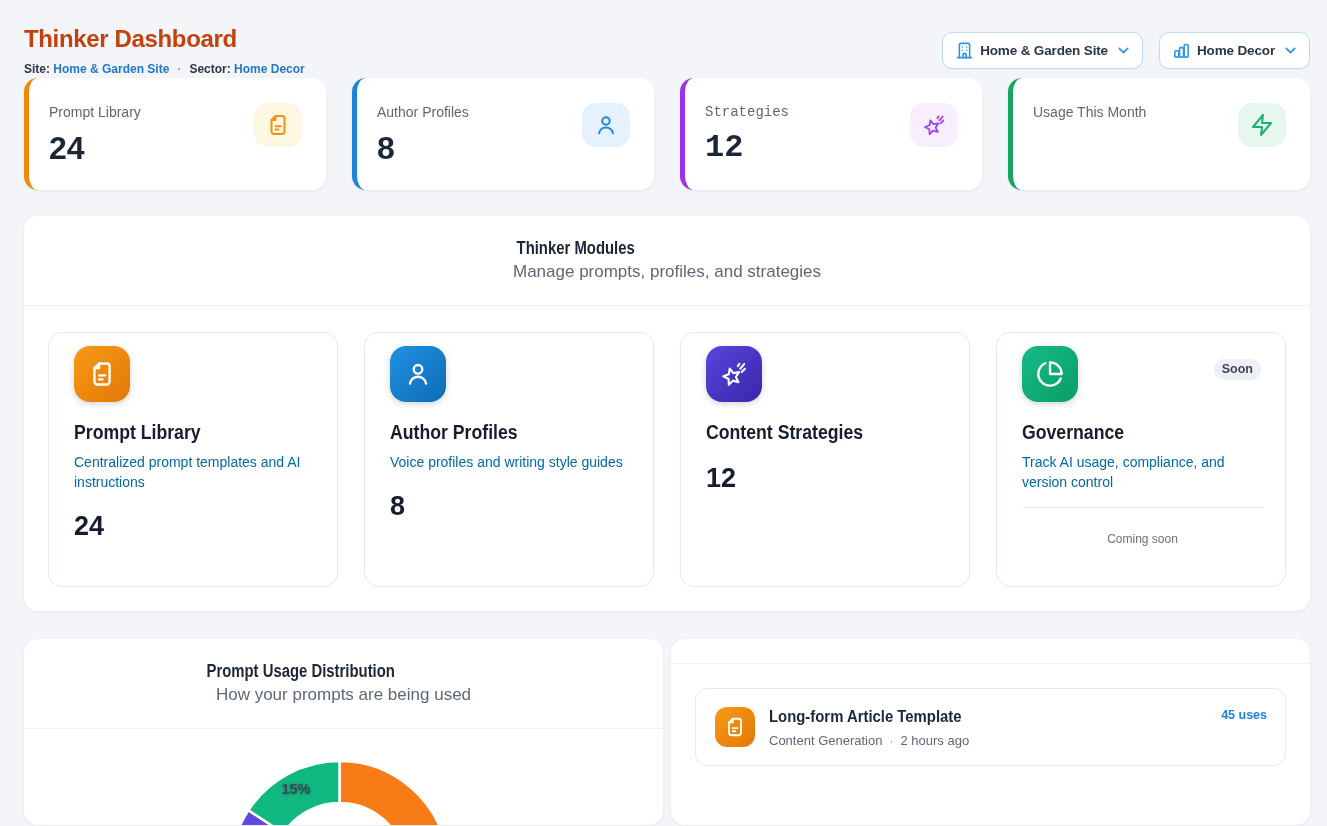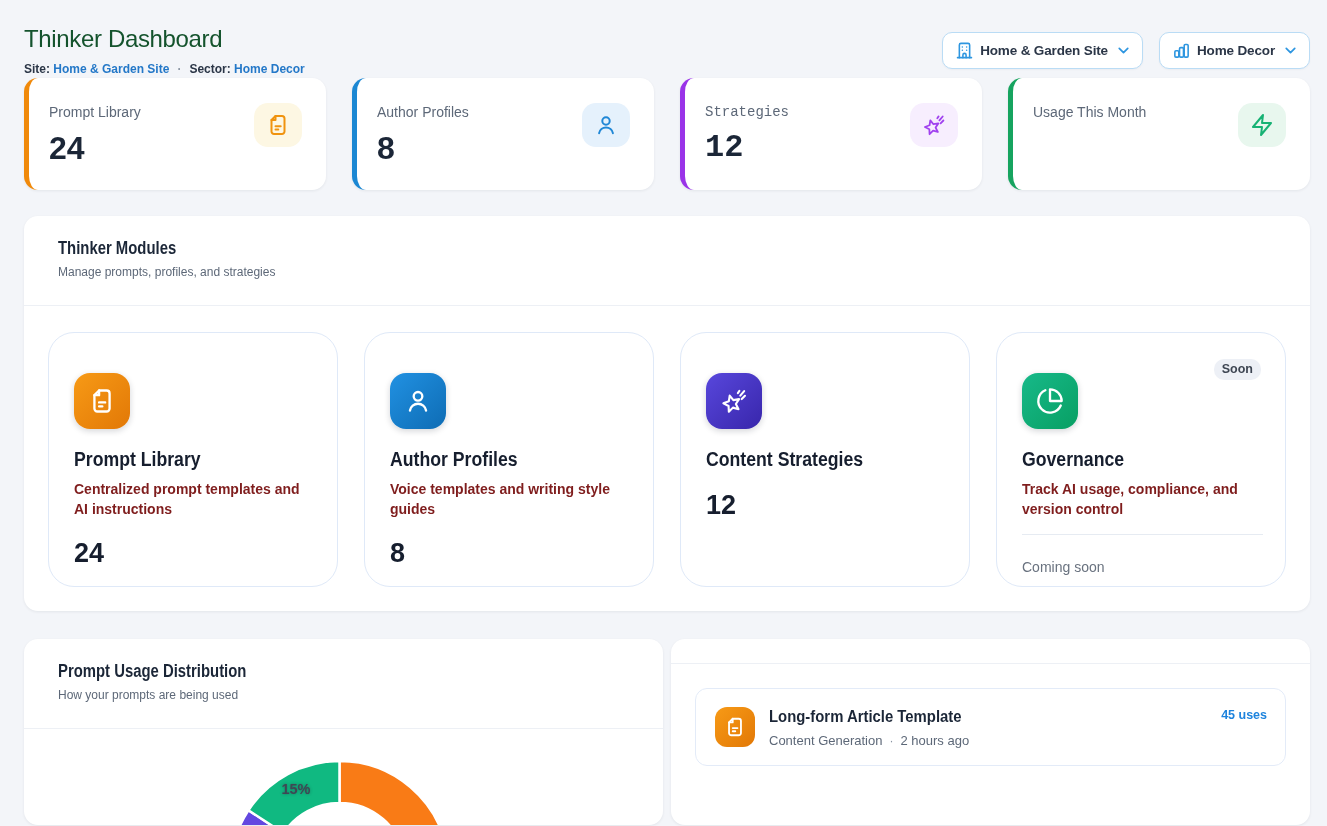--- a/index.html
+++ b/index.html
@@ -1,58 +1,58 @@
 <!DOCTYPE html>
 <html><head>
 <meta charset="utf-8">
 <style>
   * { margin:0; padding:0; box-sizing:border-box; }
   html,body { width:1327px; height:826px; overflow:hidden; }
   body { background:#f3f5f9; font-family:"Liberation Sans", sans-serif; color:#1d2737; }
   .page { width:1327px; height:826px; overflow:hidden; position:relative; padding:0 17px 0 24px; }
-  h1 { padding-top:25px; font-size:24px; font-weight:normal; color:#14532d; letter-spacing:-.35px; line-height:28px; }
+  h1 { padding-top:25px; font-size:24px; font-weight:bold; color:#c2410c; letter-spacing:-.35px; line-height:28px; }
   .crumb { margin-top:9px; font-size:12px; font-weight:bold; color:#2b3647; }
   .crumb a { color:#2478c8; text-decoration:none; }
   .crumb .dot { color:#8b95a3; margin:0 8px; font-weight:bold; }
   .selects { position:absolute; top:32px; right:17px; display:flex; gap:16px; }
   .sel { display:flex; align-items:center; gap:6px; height:37px; padding:0 10px 0 12px; background:#fff; border:1px solid #badcf5; border-radius:10px; font-size:13.5px; font-weight:bold; color:#2b3647; letter-spacing:-.15px; box-shadow:0 1px 2px rgba(16,24,40,.04); }
   .sel svg { flex:0 0 auto; }
 
   
   .stats { margin-top:2px; display:grid; grid-template-columns:repeat(4,1fr); gap:26px; }
   .stat { position:relative; background:#fff; height:112px; border-radius:14px; border-left:5px solid #000; box-shadow:0 1px 3px rgba(16,24,40,.07); padding:25px 0 0 20px; }
   .stat .lbl { font-size:14px; color:#5d6878; line-height:18px; }
   .stat .num { margin-top:9px; font-size:32px; font-weight:bold; line-height:36px; color:#1b2637; }
   .stat .ibox { position:absolute; top:25px; right:24px; width:48px; height:44px; border-radius:14px; display:flex; align-items:center; justify-content:center; }
   .s-orange { border-left-color:#f0890a; } .s-orange .ibox { background:#fdf7e3; }
   .s-blue   { border-left-color:#1b87d3; } .s-blue .ibox   { background:#e5f1fc; }
   .s-purple { border-left-color:#9a33e8;font-family:Liberation Mono, monospace; } .s-purple .ibox { background:#f7eefe; }
   .s-green  { border-left-color:#16a45f; } .s-green .ibox  { background:#e8f7ee; }
 
   
   .panel { background:#fff; border-radius:14px; box-shadow:0 1px 3px rgba(16,24,40,.07); }
-  .phead { padding:22px 34px 0; }
+  .phead { padding:22px 34px 0;text-align:center; }
   .phead .t { font-size:17.5px; font-weight:bold; color:#1b2637; line-height:21px; transform:scaleX(.85); transform-origin:left; }
-  .phead .s { margin-top:4px; font-size:12px; color:#5d6878; line-height:18px; }
+  .phead .s { margin-top:4px; font-size:17px; color:#5d6878; line-height:18px; }
   .pdiv { margin-top:24px; border-top:1px solid #edf0f5; }
 
   .modules { margin-top:26px; }
   .mgrid { padding:26px 24px 24px; display:grid; grid-template-columns:repeat(4,1fr); gap:26px; }
-  .mod { position:relative; border:1px solid #dfe9f8; border-radius:26px; height:255px; padding:40px 22px 0 25px; }
+  .mod { position:relative; border:1px solid #dfe9f8; border-radius:14px; height:255px; padding:13px 22px 0 25px; }
   .mod .mic { width:56px; height:56px; border-radius:16px; display:flex; align-items:center; justify-content:center; box-shadow:0 2px 6px rgba(16,24,40,.18); }
   .mod h3 { margin-top:18px; font-size:19.5px; font-weight:bold; color:#161e2e; line-height:24px; transform:scaleX(.906); transform-origin:left; }
-  .mod p { margin-top:8px; font-size:14px; color:#7f1d1d; line-height:20px;font-weight:bold; }
+  .mod p { margin-top:8px; font-size:14px; color:#0369a1; line-height:20px; }
   .mod .cnt { margin-top:19px; font-size:27px; font-weight:bold; color:#161e2e; line-height:30px; }
   .g-orange { background:linear-gradient(135deg,#f79a16,#e27806); }
   .g-blue   { background:linear-gradient(135deg,#2191e2,#0e6cb4); }
   .g-indigo { background:linear-gradient(135deg,#5847dc,#3826ab); }
   .g-green  { background:linear-gradient(135deg,#17b989,#089f63); }
   .soon { position:absolute; top:26px; right:24px; background:#edf0f6; color:#3e4653; font-size:12.5px; font-weight:bold; padding:3px 8px 4px; border-radius:10px; }
   .mod .mdiv { margin-top:15px; border-top:1px solid #e6ebf2; }
-  .mod .csoon { margin-top:24px; font-size:14px; color:#69727f; }
+  .mod .csoon { margin-top:24px; font-size:12px; color:#69727f;text-align:center; }
 
   
   .bottom { margin-top:28px; display:grid; grid-template-columns:1fr 1fr; gap:8px; }
   .bcard { height:186px; position:relative; overflow:hidden; }
   .chartwrap { position:absolute; left:0; top:0; width:630px; height:186px; }
   .item { margin:24px 24px 0; border:1px solid #e3ebf8; border-radius:12px; height:78px; padding:17px 18px 0 19px; display:flex; }
   .item .iic { width:40px; height:40px; margin-top:1px; border-radius:12px; display:flex; align-items:center; justify-content:center; }
   .item .itxt { margin-left:14px; }
   .item .it1 { font-size:17px; font-weight:bold; color:#1b2637; line-height:21px; transform:scaleX(.875); transform-origin:left; }
   .item .it2 { margin-top:5px; font-size:13px; color:#5d6878; line-height:17px; }
@@ -153,21 +153,21 @@
         <div class="cnt">24</div>
       </div>
       <div class="mod">
         <div class="mic g-blue">
             <svg width="28" height="28" viewBox="0 0 24 24" fill="none" stroke="#fff" stroke-width="2" stroke-linecap="round" stroke-linejoin="round">
               <circle cx="12" cy="8" r="3.7"></circle>
               <path d="M18.9 20.2a7 7 0 0 0-13.8 0"></path>
             </svg>
           </div>
         <h3>Author Profiles</h3>
-        <p>Voice templates and writing style guides</p>
+        <p>Voice profiles and writing style guides</p>
         <div class="cnt">8</div>
       </div>
       <div class="mod">
         <div class="mic g-indigo">
             <svg width="28" height="28" viewBox="0 0 24 24" fill="none" stroke="#fff" stroke-width="1.8" stroke-linecap="round" stroke-linejoin="round">
               <path d="M8.31 7.35L11.42 11.23L16.32 10.42L13.60 14.58L15.87 18.99L11.08 17.68L7.58 21.22L7.35 16.25L2.91 14.02L7.56 12.26Z"></path>
               <path d="M15.3 5.2l1.3-1.8M17.4 7.4l3.3-3.9M18.6 10.3l2.8-2.8"></path>
             </svg>
           </div>
         <h3>Content Strategies</h3>

